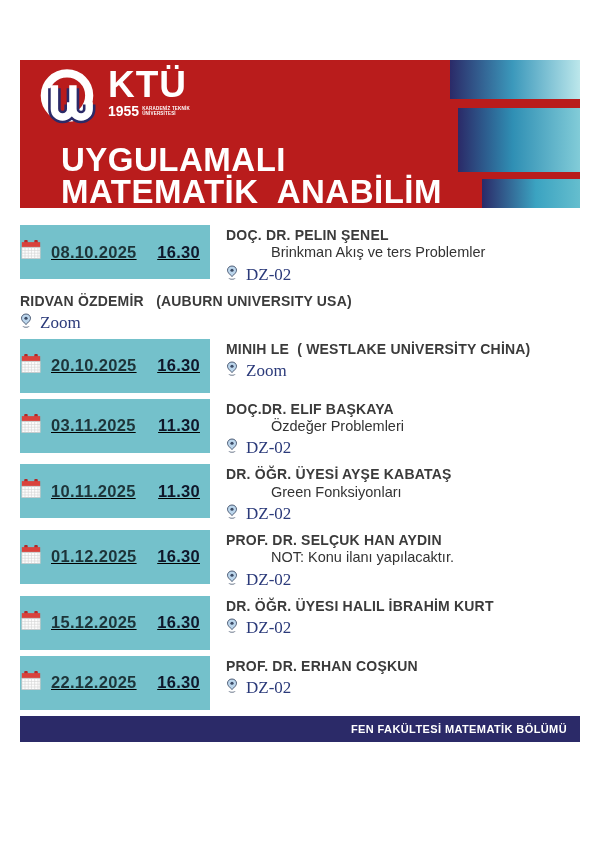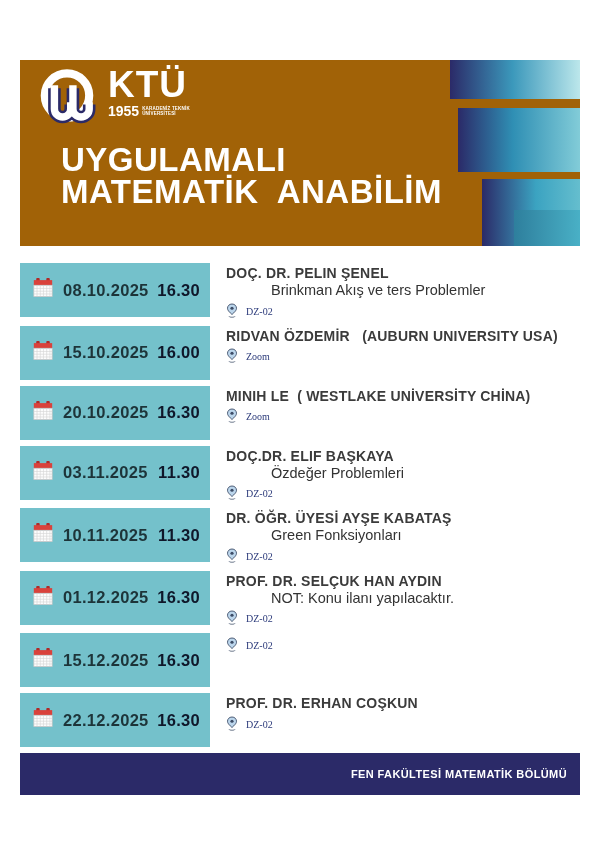--- a/index.html
+++ b/index.html
@@ -1,21 +1,21 @@
 <!DOCTYPE html>
 <html><head>
 <meta charset="utf-8">
 <style>
   * { margin: 0; padding: 0; box-sizing: border-box; }
   html, body { width: 600px; height: 848px; background: #ffffff; overflow: hidden;
     font-family: "Liberation Sans", sans-serif; }
   .poster { position: absolute; left: 20px; top: 60px; width: 560px; }
 
   
-  .header { position: relative; height: 186px; background: #a16207; overflow: hidden; }
+  .header { position: relative; height: 148px; background: #b91c1c; overflow: hidden; }
   .strip { position: absolute; right: 0; }
   .strip1 { top: 0;    height: 39px; width: 130px;
     background: linear-gradient(90deg, #2b2a68 0%, #3b98bb 48%, #bce7eb 100%); }
   .strip2 { top: 48px; height: 64px; width: 122px;
     background: linear-gradient(90deg, #2b2a68 0%, #2f8fb4 45%, #82ccd8 100%); }
   .strip3 { top: 119px; height: 67px; width: 98px;
     background: linear-gradient(90deg, #2b2a68 0%, #3ba3c1 55%, #65bece 100%); }
   .strip4 { top: 150px; height: 36px; width: 66px;
     background: linear-gradient(90deg, #2e7f9d 0%, #49b0c6 100%); }
 
@@ -28,34 +28,34 @@
     padding-bottom: 2px; }
 
   .title { position: absolute; left: 8px; top: 84px; z-index: 3; margin-left: 33px; }
   .title-line { color: #ffffff; font-size: 33px; font-weight: bold; letter-spacing: 0.5px;
     line-height: 32px; white-space: pre; }
 
   
   .schedule { margin-top: 17px; }
   .row { display: flex; gap: 16px; margin-bottom: 6px; }
   .date-box { width: 190px; height: 54px; flex: 0 0 190px; background: #74c1cb;
-    display: flex; align-items: center; padding: 0 10px 0 12px; }
+    display: flex; align-items: center; padding: 0 10px 0 0; text-decoration: underline; }
   .cal { flex: 0 0 auto; }
   .date { flex: 1; font-size: 16.5px; font-weight: bold; color: #1d3439;
     letter-spacing: 0.3px; margin-left: 9px; }
   .time { font-size: 16.5px; font-weight: bold; color: #0f172a; letter-spacing: 0.3px; }
   .details { flex: 1; padding-top: 1px; min-width: 0; }
   .speaker { font-size: 14px; font-weight: bold; color: #3b3b3b; letter-spacing: 0.2px;
     line-height: 1.3; white-space: pre; }
   .topic { font-size: 14.5px; font-weight: 400; color: #333333; line-height: 1.2; margin-left: 45px; }
   .loc { margin-top: 3px; display: flex; align-items: center; gap: 8px;
-    font-family: "Liberation Serif", serif; font-size: 10px; color: #2b3a7a; }
+    font-family: "Liberation Serif", serif; font-size: 17px; color: #2b3a7a; }
 
   
-  .footer { height: 42px; background: #2b2a68; display: flex; align-items: center;
+  .footer { height: 26px; background: #2b2a68; display: flex; align-items: center;
     justify-content: flex-end; padding-right: 13px; }
   .footer-text { color: #ffffff; font-size: 11px; font-weight: bold; letter-spacing: 0.4px; }
 </style>
 </head>
 <body>
 
 <div class="poster">
 
   <div class="header">
     <div class="strip strip1"></div>
@@ -113,33 +113,20 @@
             <circle cx="12" cy="9.5" r="3.2" fill="#3c4c66"></circle>
             <path d="M6 25.5 a6 2 0 0 0 12 0" fill="none" stroke="#3c4c66" stroke-width="1.5"></path>
           </svg>
         </span>
         <span>DZ-02</span>
       </div>
     </div>
   </div>
 
   <div class="row">
-    <div class="date-box">
-      <span class="cal">
-        <svg width="22" height="22" viewBox="0 0 24 24">
-          <rect x="4.6" y="1.2" width="3.8" height="5.2" rx="1" fill="#b02a28"></rect>
-          <rect x="15.6" y="1.2" width="3.8" height="5.2" rx="1" fill="#b02a28"></rect>
-          <rect x="2" y="3.4" width="20" height="5.6" fill="#d9423c"></rect>
-          <rect x="2" y="9" width="20" height="12.4" fill="#fdfdfd" stroke="#c4c4c4" stroke-width="0.8"></rect>
-          <path d="M2 12.5 h20 M2 15.5 h20 M2 18.5 h20 M5.5 9 v12 M9 9 v12 M12.5 9 v12 M16 9 v12 M19.5 9 v12" stroke="#d4d4d4" stroke-width="0.7" fill="none"></path>
-        </svg>
-      </span>
-      <span class="date">15.10.2025</span>
-      <span class="time">16.00</span>
-    </div>
     <div class="details">
       <div class="speaker">RIDVAN ÖZDEMİR   (AUBURN UNIVERSITY USA)</div>
 
       <div class="loc">
         <span>
           <svg width="12" height="15" viewBox="0 0 24 28">
             <path d="M12 1 C6.5 1 3 5 3 9.5 C3 13.2 6 16.2 8.5 18.7 L12 22 L15.5 18.7 C18 16.2 21 13.2 21 9.5 C21 5 17.5 1 12 1 Z" fill="#bcd6ec" stroke="#3c4c66" stroke-width="1.8"></path>
             <circle cx="12" cy="9.5" r="3.2" fill="#3c4c66"></circle>
             <path d="M6 25.5 a6 2 0 0 0 12 0" fill="none" stroke="#3c4c66" stroke-width="1.5"></path>
           </svg>
@@ -277,20 +264,21 @@
           <rect x="15.6" y="1.2" width="3.8" height="5.2" rx="1" fill="#b02a28"></rect>
           <rect x="2" y="3.4" width="20" height="5.6" fill="#d9423c"></rect>
           <rect x="2" y="9" width="20" height="12.4" fill="#fdfdfd" stroke="#c4c4c4" stroke-width="0.8"></rect>
           <path d="M2 12.5 h20 M2 15.5 h20 M2 18.5 h20 M5.5 9 v12 M9 9 v12 M12.5 9 v12 M16 9 v12 M19.5 9 v12" stroke="#d4d4d4" stroke-width="0.7" fill="none"></path>
         </svg>
       </span>
       <span class="date">15.12.2025</span>
       <span class="time">16.30</span>
     </div>
     <div class="details">
+      <div class="speaker">DR. ÖĞR. ÜYESI HALIL İBRAHİM KURT</div>
       <div class="loc">
         <span>
           <svg width="12" height="15" viewBox="0 0 24 28">
             <path d="M12 1 C6.5 1 3 5 3 9.5 C3 13.2 6 16.2 8.5 18.7 L12 22 L15.5 18.7 C18 16.2 21 13.2 21 9.5 C21 5 17.5 1 12 1 Z" fill="#bcd6ec" stroke="#3c4c66" stroke-width="1.8"></path>
             <circle cx="12" cy="9.5" r="3.2" fill="#3c4c66"></circle>
             <path d="M6 25.5 a6 2 0 0 0 12 0" fill="none" stroke="#3c4c66" stroke-width="1.5"></path>
           </svg>
         </span>
         <span>DZ-02</span>
       </div>

